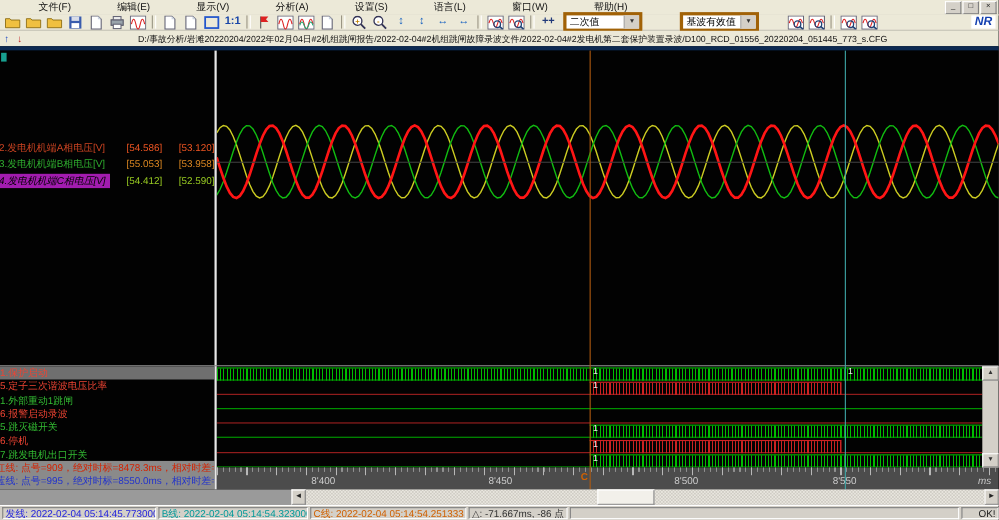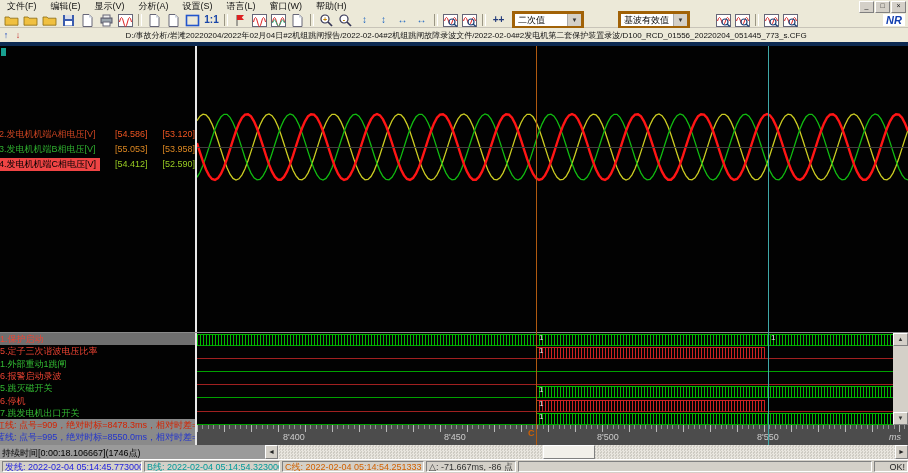--- a/index.html
+++ b/index.html
@@ -2,21 +2,21 @@
 <html><head>
 <meta charset="utf-8">
 <style>
   html,body{margin:0;padding:0;background:#777;}
   #app{position:relative;width:908px;height:473px;overflow:hidden;
        font-family:"Liberation Sans","DejaVu Sans",sans-serif;font-size:9px;
        background:#000;user-select:none;}
   
   .menubar{position:absolute;left:0;top:0;width:908px;height:13px;background:#ece9d8;
            border-bottom:1px solid #d8d4c8;display:flex;align-items:center;color:#111;}
-  .menubar .mitem{padding:0 7px;line-height:13px;cursor:default;}
+  .menubar .mitem{padding:0 7px;line-height:13px;cursor:default;margin-left:28px;}
   .wctrl{margin-left:auto;display:flex;gap:1px;padding-right:2px;}
   .wbtn{width:13px;height:10px;background:#d4d0c8;border:1px solid;border-color:#fff #808080 #808080 #fff;
         font-size:7px;line-height:8px;text-align:center;color:#222;}
   .toolbar{position:absolute;left:0;top:13px;width:908px;height:15px;background:#ece9d8;
            border-bottom:1px solid #c8c4b8;display:flex;align-items:center;padding-left:2px;box-sizing:border-box;}
   .tbtn{width:17px;height:13px;display:flex;align-items:center;justify-content:center;
         border:1px solid transparent;margin:0;}
   .tbtn span.tglyph{font-weight:bold;font-size:10px;line-height:10px;}
   .tsep{width:2px;height:12px;border-left:1px solid #9a9684;border-right:1px solid #fff;margin:0 3px;}
   .combo{display:flex;height:12px;background:#fff;border:3px solid #a16207;margin:0 4px;align-items:center;}
@@ -298,21 +298,21 @@
           <span class="alabel" style="color: rgb(204, 68, 34);">2.发电机机端A相电压[V]</span>
           <span class="aval" style="color: rgb(238, 85, 34);">[54.586]</span>
           <span class="aval" style="color: rgb(238, 85, 34);">[53.120]</span>
         </div>
         <div class="arow" style="top: 97px;">
           <span class="alabel" style="color: rgb(47, 174, 47);">3.发电机机端B相电压[V]</span>
           <span class="aval" style="color: rgb(221, 136, 34);">[55.053]</span>
           <span class="aval" style="color: rgb(221, 136, 34);">[53.958]</span>
         </div>
         <div class="arow" style="top: 112px;">
-          <span class="alabel" style="color: rgb(0, 0, 0); background: #ef4444;">4.发电机机端C相电压[V]</span>
+          <span class="alabel" style="color: rgb(0, 0, 0); background: #a21caf; font-style: italic;">4.发电机机端C相电压[V]</span>
           <span class="aval" style="color: rgb(153, 204, 34);">[54.412]</span>
           <span class="aval" style="color: rgb(153, 204, 34);">[52.590]</span>
         </div>
       </div>
     <div class="wavearea">
       <div class="zeroline"></div>
       <svg id="wave-svg" width="711" height="287">
           <polyline points="0,74.7 3,70.1 6,68.1 9,68.8 12,72.2 15,78.1 18,85.8 21,94.8 24,104.3 27,113.6 30,121.8 33,128.2 36,132.4 39,134.0 42,132.8 45,128.9 48,122.8 51,114.8 54,105.6 57,96.1 60,86.9 63,79.0 66,72.9 69,69.1 72,68.0 75,69.7 78,73.9 81,80.5 84,88.7 87,98.0 90,107.5 93,116.5 96,124.2 99,129.9 102,133.3 105,133.9 108,131.8 111,127.1 114,120.3 117,111.8 120,102.4 123,92.9 126,84.1 129,76.7 132,71.3 135,68.4 138,68.3 141,70.8 144,75.9 147,83.0 150,91.7 153,101.2 156,110.6 159,119.2 162,126.3 165,131.3 168,133.8 171,133.5 174,130.5 177,125.1 180,117.6 183,108.7 186,99.2 189,89.9 192,81.5 195,74.7 198,70.1 201,68.1 204,68.8 207,72.2 210,78.1 213,85.8 216,94.8 219,104.3 222,113.6 225,121.8 228,128.2 231,132.4 234,134.0 237,132.8 240,128.9 243,122.8 246,114.8 249,105.6 252,96.1 255,86.9 258,79.0 261,72.9 264,69.1 267,68.0 270,69.7 273,73.9 276,80.5 279,88.7 282,98.0 285,107.5 288,116.5 291,124.2 294,129.9 297,133.3 300,133.9 303,131.8 306,127.1 309,120.3 312,111.8 315,102.4 318,92.9 321,84.1 324,76.7 327,71.3 330,68.4 333,68.3 336,70.8 339,75.9 342,83.0 345,91.7 348,101.2 351,110.6 354,119.2 357,126.3 360,131.3 363,133.8 366,133.5 369,130.5 372,125.1 375,117.6 378,108.7 381,99.2 384,89.9 387,81.5 390,74.7 393,70.1 396,68.1 399,68.8 402,72.2 405,78.1 408,85.8 411,94.8 414,104.3 417,113.6 420,121.8 423,128.2 426,132.4 429,134.0 432,132.8 435,128.9 438,122.8 441,114.8 444,105.6 447,96.1 450,86.9 453,79.0 456,72.9 459,69.1 462,68.0 465,69.7 468,73.9 471,80.5 474,88.7 477,98.0 480,107.5 483,116.5 486,124.2 489,129.9 492,133.3 495,133.9 498,131.8 501,127.1 504,120.3 507,111.8 510,102.4 513,92.9 516,84.1 519,76.7 522,71.3 525,68.4 528,68.3 531,70.8 534,75.9 537,83.0 540,91.7 543,101.2 546,110.6 549,119.2 552,126.3 555,131.3 558,133.8 561,133.5 564,130.5 567,125.1 570,117.6 573,108.7 576,99.2 579,89.9 582,81.5 585,74.7 588,70.1 591,68.1 594,68.8 597,72.2 600,78.1 603,85.8 606,94.8 609,104.3 612,113.6 615,121.8 618,128.2 621,132.4 624,134.0 627,132.8 630,128.9 633,122.8 636,114.8 639,105.6 642,96.1 645,86.9 648,79.0 651,72.9 654,69.1 657,68.0 660,69.7 663,73.9 666,80.5 669,88.7 672,98.0 675,107.5 678,116.5 681,124.2 684,129.9 687,133.3 690,133.9 693,131.8 696,127.1 699,120.3 702,111.8 705,102.4 708,92.9 711,84.1 " fill="none" stroke="#cccc22" stroke-width="1.3"></polyline>
           <polyline points="0,131.3 3,126.3 6,119.2 9,110.6 12,101.2 15,91.7 18,83.0 21,75.9 24,70.8 27,68.3 30,68.4 33,71.3 36,76.7 39,84.1 42,92.9 45,102.4 48,111.8 51,120.3 54,127.1 57,131.8 60,133.9 63,133.3 66,129.9 69,124.2 72,116.5 75,107.5 78,98.0 81,88.7 84,80.5 87,73.9 90,69.7 93,68.0 96,69.1 99,72.9 102,79.0 105,86.9 108,96.1 111,105.6 114,114.8 117,122.8 120,128.9 123,132.8 126,134.0 129,132.4 132,128.2 135,121.8 138,113.6 141,104.3 144,94.8 147,85.8 150,78.1 153,72.2 156,68.8 159,68.1 162,70.1 165,74.7 168,81.5 171,89.9 174,99.2 177,108.7 180,117.6 183,125.1 186,130.5 189,133.5 192,133.8 195,131.3 198,126.3 201,119.2 204,110.6 207,101.2 210,91.7 213,83.0 216,75.9 219,70.8 222,68.3 225,68.4 228,71.3 231,76.7 234,84.1 237,92.9 240,102.4 243,111.8 246,120.3 249,127.1 252,131.8 255,133.9 258,133.3 261,129.9 264,124.2 267,116.5 270,107.5 273,98.0 276,88.7 279,80.5 282,73.9 285,69.7 288,68.0 291,69.1 294,72.9 297,79.0 300,86.9 303,96.1 306,105.6 309,114.8 312,122.8 315,128.9 318,132.8 321,134.0 324,132.4 327,128.2 330,121.8 333,113.6 336,104.3 339,94.8 342,85.8 345,78.1 348,72.2 351,68.8 354,68.1 357,70.1 360,74.7 363,81.5 366,89.9 369,99.2 372,108.7 375,117.6 378,125.1 381,130.5 384,133.5 387,133.8 390,131.3 393,126.3 396,119.2 399,110.6 402,101.2 405,91.7 408,83.0 411,75.9 414,70.8 417,68.3 420,68.4 423,71.3 426,76.7 429,84.1 432,92.9 435,102.4 438,111.8 441,120.3 444,127.1 447,131.8 450,133.9 453,133.3 456,129.9 459,124.2 462,116.5 465,107.5 468,98.0 471,88.7 474,80.5 477,73.9 480,69.7 483,68.0 486,69.1 489,72.9 492,79.0 495,86.9 498,96.1 501,105.6 504,114.8 507,122.8 510,128.9 513,132.8 516,134.0 519,132.4 522,128.2 525,121.8 528,113.6 531,104.3 534,94.8 537,85.8 540,78.1 543,72.2 546,68.8 549,68.1 552,70.1 555,74.7 558,81.5 561,89.9 564,99.2 567,108.7 570,117.6 573,125.1 576,130.5 579,133.5 582,133.8 585,131.3 588,126.3 591,119.2 594,110.6 597,101.2 600,91.7 603,83.0 606,75.9 609,70.8 612,68.3 615,68.4 618,71.3 621,76.7 624,84.1 627,92.9 630,102.4 633,111.8 636,120.3 639,127.1 642,131.8 645,133.9 648,133.3 651,129.9 654,124.2 657,116.5 660,107.5 663,98.0 666,88.7 669,80.5 672,73.9 675,69.7 678,68.0 681,69.1 684,72.9 687,79.0 690,86.9 693,96.1 696,105.6 699,114.8 702,122.8 705,128.9 708,132.8 711,134.0 " fill="none" stroke="#11bb11" stroke-width="1.3"></polyline>
           <polyline points="0,97.0 3,106.6 6,115.6 9,123.5 12,129.4 15,133.0 18,134.0 21,132.1 24,127.7 27,121.0 30,112.7 33,103.4 36,93.9 39,85.0 42,77.4 45,71.8 48,68.6 51,68.2 54,70.4 57,75.3 60,82.3 63,90.8 66,100.2 69,109.7 72,118.4 75,125.7 78,130.9 81,133.7 84,133.7 87,130.9 90,125.7 93,118.4 96,109.7 99,100.2 102,90.8 105,82.3 108,75.3 111,70.4 114,68.2 117,68.6 120,71.8 123,77.4 126,85.0 129,93.9 132,103.4 135,112.7 138,121.0 141,127.7 144,132.1 147,134.0 150,133.0 153,129.4 156,123.5 159,115.6 162,106.6 165,97.0 168,87.8 171,79.7 174,73.4 177,69.4 180,68.0 183,69.4 186,73.4 189,79.7 192,87.8 195,97.0 198,106.6 201,115.6 204,123.5 207,129.4 210,133.0 213,134.0 216,132.1 219,127.7 222,121.0 225,112.7 228,103.4 231,93.9 234,85.0 237,77.4 240,71.8 243,68.6 246,68.2 249,70.4 252,75.3 255,82.3 258,90.8 261,100.2 264,109.7 267,118.4 270,125.7 273,130.9 276,133.7 279,133.7 282,130.9 285,125.7 288,118.4 291,109.7 294,100.2 297,90.8 300,82.3 303,75.3 306,70.4 309,68.2 312,68.6 315,71.8 318,77.4 321,85.0 324,93.9 327,103.4 330,112.7 333,121.0 336,127.7 339,132.1 342,134.0 345,133.0 348,129.4 351,123.5 354,115.6 357,106.6 360,97.0 363,87.8 366,79.7 369,73.4 372,69.4 375,68.0 378,69.4 381,73.4 384,79.7 387,87.8 390,97.0 393,106.6 396,115.6 399,123.5 402,129.4 405,133.0 408,134.0 411,132.1 414,127.7 417,121.0 420,112.7 423,103.4 426,93.9 429,85.0 432,77.4 435,71.8 438,68.6 441,68.2 444,70.4 447,75.3 450,82.3 453,90.8 456,100.2 459,109.7 462,118.4 465,125.7 468,130.9 471,133.7 474,133.7 477,130.9 480,125.7 483,118.4 486,109.7 489,100.2 492,90.8 495,82.3 498,75.3 501,70.4 504,68.2 507,68.6 510,71.8 513,77.4 516,85.0 519,93.9 522,103.4 525,112.7 528,121.0 531,127.7 534,132.1 537,134.0 540,133.0 543,129.4 546,123.5 549,115.6 552,106.6 555,97.0 558,87.8 561,79.7 564,73.4 567,69.4 570,68.0 573,69.4 576,73.4 579,79.7 582,87.8 585,97.0 588,106.6 591,115.6 594,123.5 597,129.4 600,133.0 603,134.0 606,132.1 609,127.7 612,121.0 615,112.7 618,103.4 621,93.9 624,85.0 627,77.4 630,71.8 633,68.6 636,68.2 639,70.4 642,75.3 645,82.3 648,90.8 651,100.2 654,109.7 657,118.4 660,125.7 663,130.9 666,133.7 669,133.7 672,130.9 675,125.7 678,118.4 681,109.7 684,100.2 687,90.8 690,82.3 693,75.3 696,70.4 699,68.2 702,68.6 705,71.8 708,77.4 711,85.0 " fill="none" stroke="#ff1515" stroke-width="2.4"></polyline>
@@ -347,37 +347,36 @@
         <div class="baseline" style="left: 0px; width: 696px; top: 77.5px; background: rgb(160, 32, 32);"></div>
         <div class="comb" style="left: 339px; width: 229px; top: 66.5px; border-top: 1px solid rgb(204, 34, 34); background: repeating-linear-gradient(90deg, rgb(204, 34, 34) 0px, rgb(204, 34, 34) 1px, transparent 1px, transparent 3px);"></div>
         <div class="onelabel" style="left: 342px; top: 66.5px;">1</div>
         <div class="baseline" style="left: 0px; width: 696px; top: 90.6px; background: rgb(0, 160, 0);"></div>
         <div class="comb" style="left: 339px; width: 357px; top: 79.6px; border-top: 1px solid rgb(0, 187, 0); background: repeating-linear-gradient(90deg, rgb(0, 187, 0) 0px, rgb(0, 187, 0) 1px, transparent 1px, transparent 3px);"></div>
         <div class="onelabel" style="left: 342px; top: 79.6px;">1</div>
       </div>
     <div class="axis" id="time-axis">
         <div class="axlabel" style="left: 86px;">8'400</div>
         <div class="axlabel" style="left: 247px;">8'450</div>
-        <div class="axlabel" style="left: 400px;">8'500</div>
+        <div class="axlabel" style="left: 416px;">8'500</div>
         <div class="axlabel" style="left: 560px;">8'550</div>
         <div class="axlabel" style="left: 692px; font-style: italic;">ms</div>
         <div class="axlabel" style="left: 331px; top: 3px; color: rgb(208, 96, 0); font-weight: bold;">C</div>
       </div>
     <div class="vscroll">
       <div class="sbtn" style="top:0;">▲</div>
       <div class="sbtn" style="bottom:0;top:auto;">▼</div>
     </div>
     <div class="vsep"></div>
     <div class="hsep"></div>
     <div class="cursorline" id="cursor1" style="left: 536px; background: rgb(176, 90, 16);"></div>
     <div class="cursorline" id="cursor2" style="left: 768px; background: rgb(63, 168, 168);"></div>
   </div>
 
   <div class="scrollrow">
-    <div class="durlabel">持续时间[0:00:18.106667](1746点)</div>
     <div class="hscroll">
       <div class="hbtn" style="left:0;">◄</div>
       <div class="hthumb"></div>
       <div class="hbtn" style="right:0;">►</div>
     </div>
   </div>
 
   <div class="statusbar" id="status-bar">
       <div class="sseg" style="color: rgb(34, 34, 221); width: 140px;">发线: 2022-02-04 05:14:45.773000</div>
       <div class="sseg" style="color: rgb(0, 153, 153); width: 136px;">B线: 2022-02-04 05:14:54.323000</div>

